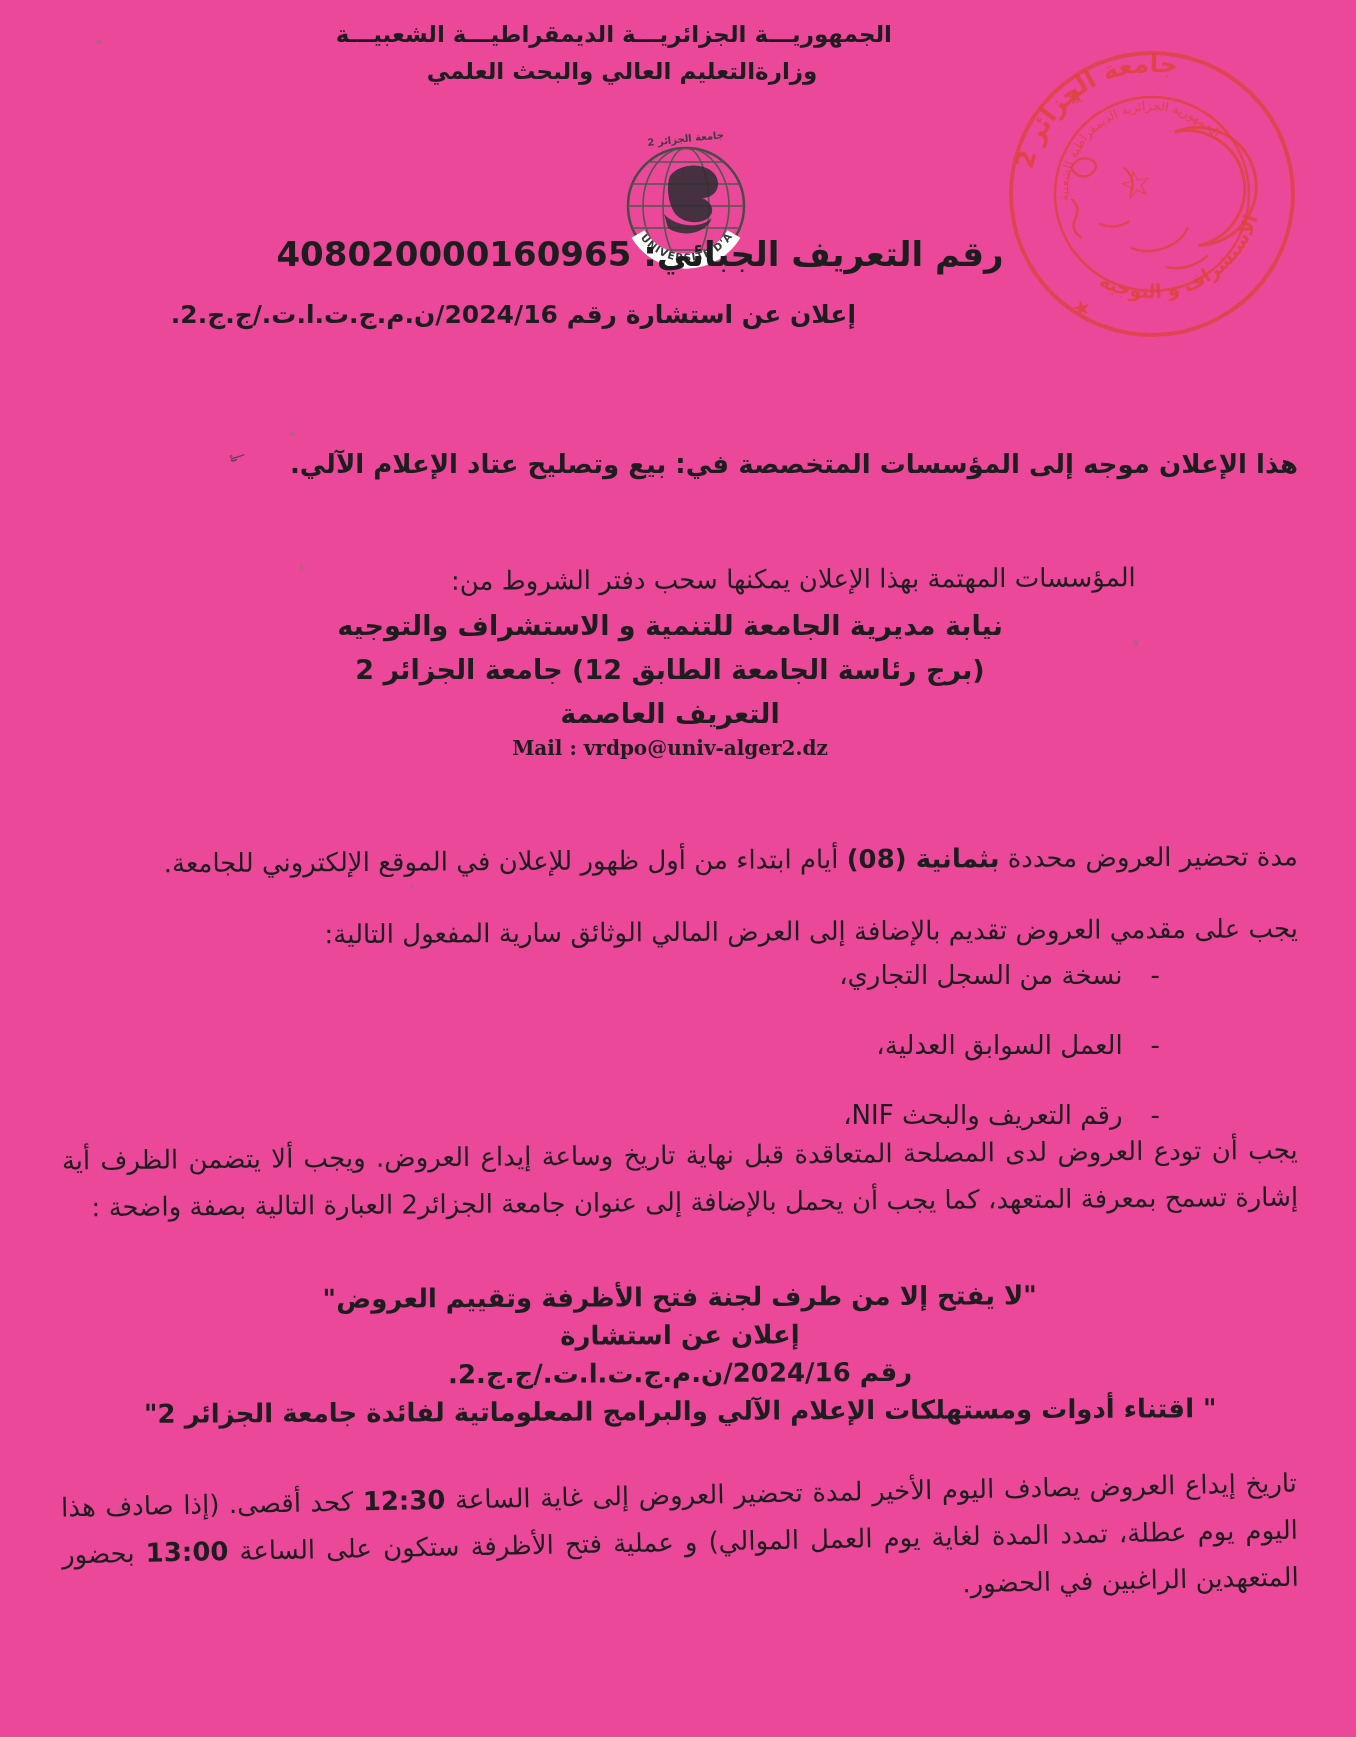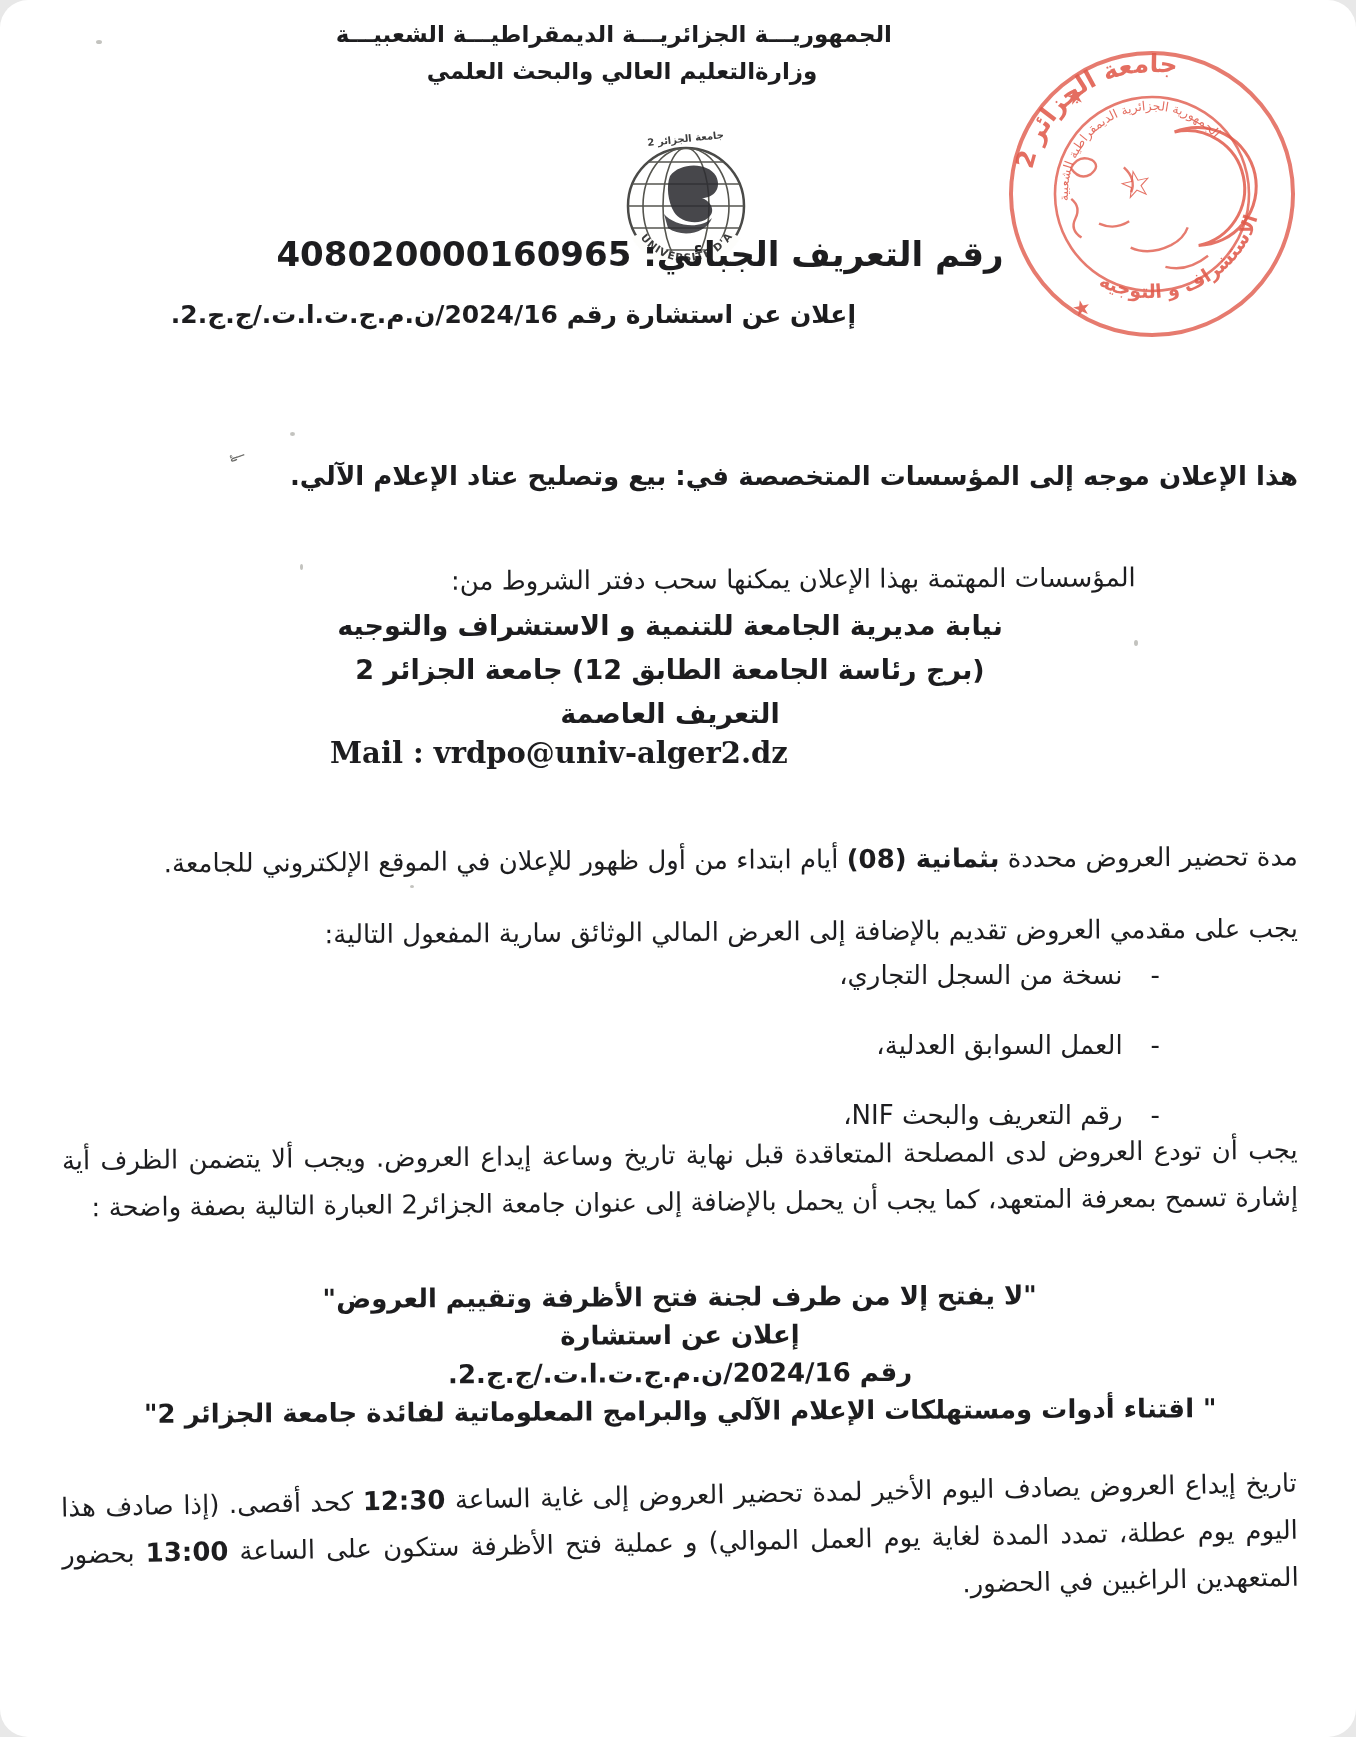--- a/index.html
+++ b/index.html
@@ -1,46 +1,45 @@
 <!DOCTYPE html>
 <html lang="ar"><head>
 <meta charset="utf-8">
 <style>
   html,body{margin:0;padding:0;background:#e8e8e8;}
   .page{
     position:relative;width:1356px;height:1737px;margin:0 auto;
-    background:#ffffff;color:#1d1d1f;overflow:hidden;
+    background:#ec4899;color:#1d1d1f;overflow:hidden;
     font-family:"DejaVu Sans",sans-serif;
-    border-radius:28px;
   }
   .ar{direction:rtl;unicode-bidi:plaintext;}
   .abs{position:absolute;}
   .bold{font-weight:700;}
 
   .header-block{left:352px;top:16px;width:540px;text-align:center;
     font-weight:700;font-size:23px;line-height:37px;}
   .header-block div{white-space:nowrap;}
 
   .logo-wrap{left:608px;top:122px;width:156px;height:180px;}
   .stamp-wrap{left:1000px;top:42px;width:304px;height:304px;transform:rotate(-12deg);opacity:.88;}
 
   .tax-line{left:250px;top:234px;width:780px;text-align:center;
     font-weight:700;font-size:34px;white-space:nowrap;}
 
   .subject-line{right:500px;top:300px;font-weight:700;font-size:25px;white-space:nowrap;}
 
   .para{left:62px;width:1236px;font-size:26px;line-height:48px;text-align:justify;}
   .para-announce{top:356px;font-weight:700;}
-  .para-target{top:452px;font-weight:700;}
+  .para-target{top:440px;font-weight:700;}
   .withdraw-line{right:220px;top:564px;font-size:26px;white-space:nowrap;transform:rotate(-0.3deg);}
 
   .addr-block{left:330px;top:604px;width:680px;text-align:center;
     font-weight:700;font-size:27px;line-height:44px;}
-  .mail-line{left:330px;top:736px;width:680px;
-    font-family:"DejaVu Serif","Liberation Serif",serif;font-weight:700;font-size:29px;}
+  .mail-line{left:330px;top:736px;width:680px;text-align:center;
+    font-family:"DejaVu Serif","Liberation Serif",serif;font-weight:700;font-size:20px;}
 
   .duration-line{left:62px;top:845px;width:1236px;font-size:26px;text-align:right;transform:rotate(-0.35deg);}
   .docs-intro{left:62px;top:917px;width:1236px;font-size:26px;text-align:right;transform:rotate(-0.35deg);}
 
   .doc-list{right:196px;top:960px;width:980px;font-size:26px;}
   .doc-item{display:flex;direction:rtl;gap:28px;height:70px;align-items:flex-start;}
   .doc-dash{font-weight:400;}
 
   .para-submission{top:1132px;line-height:47px;transform:rotate(-0.5deg);}
 

